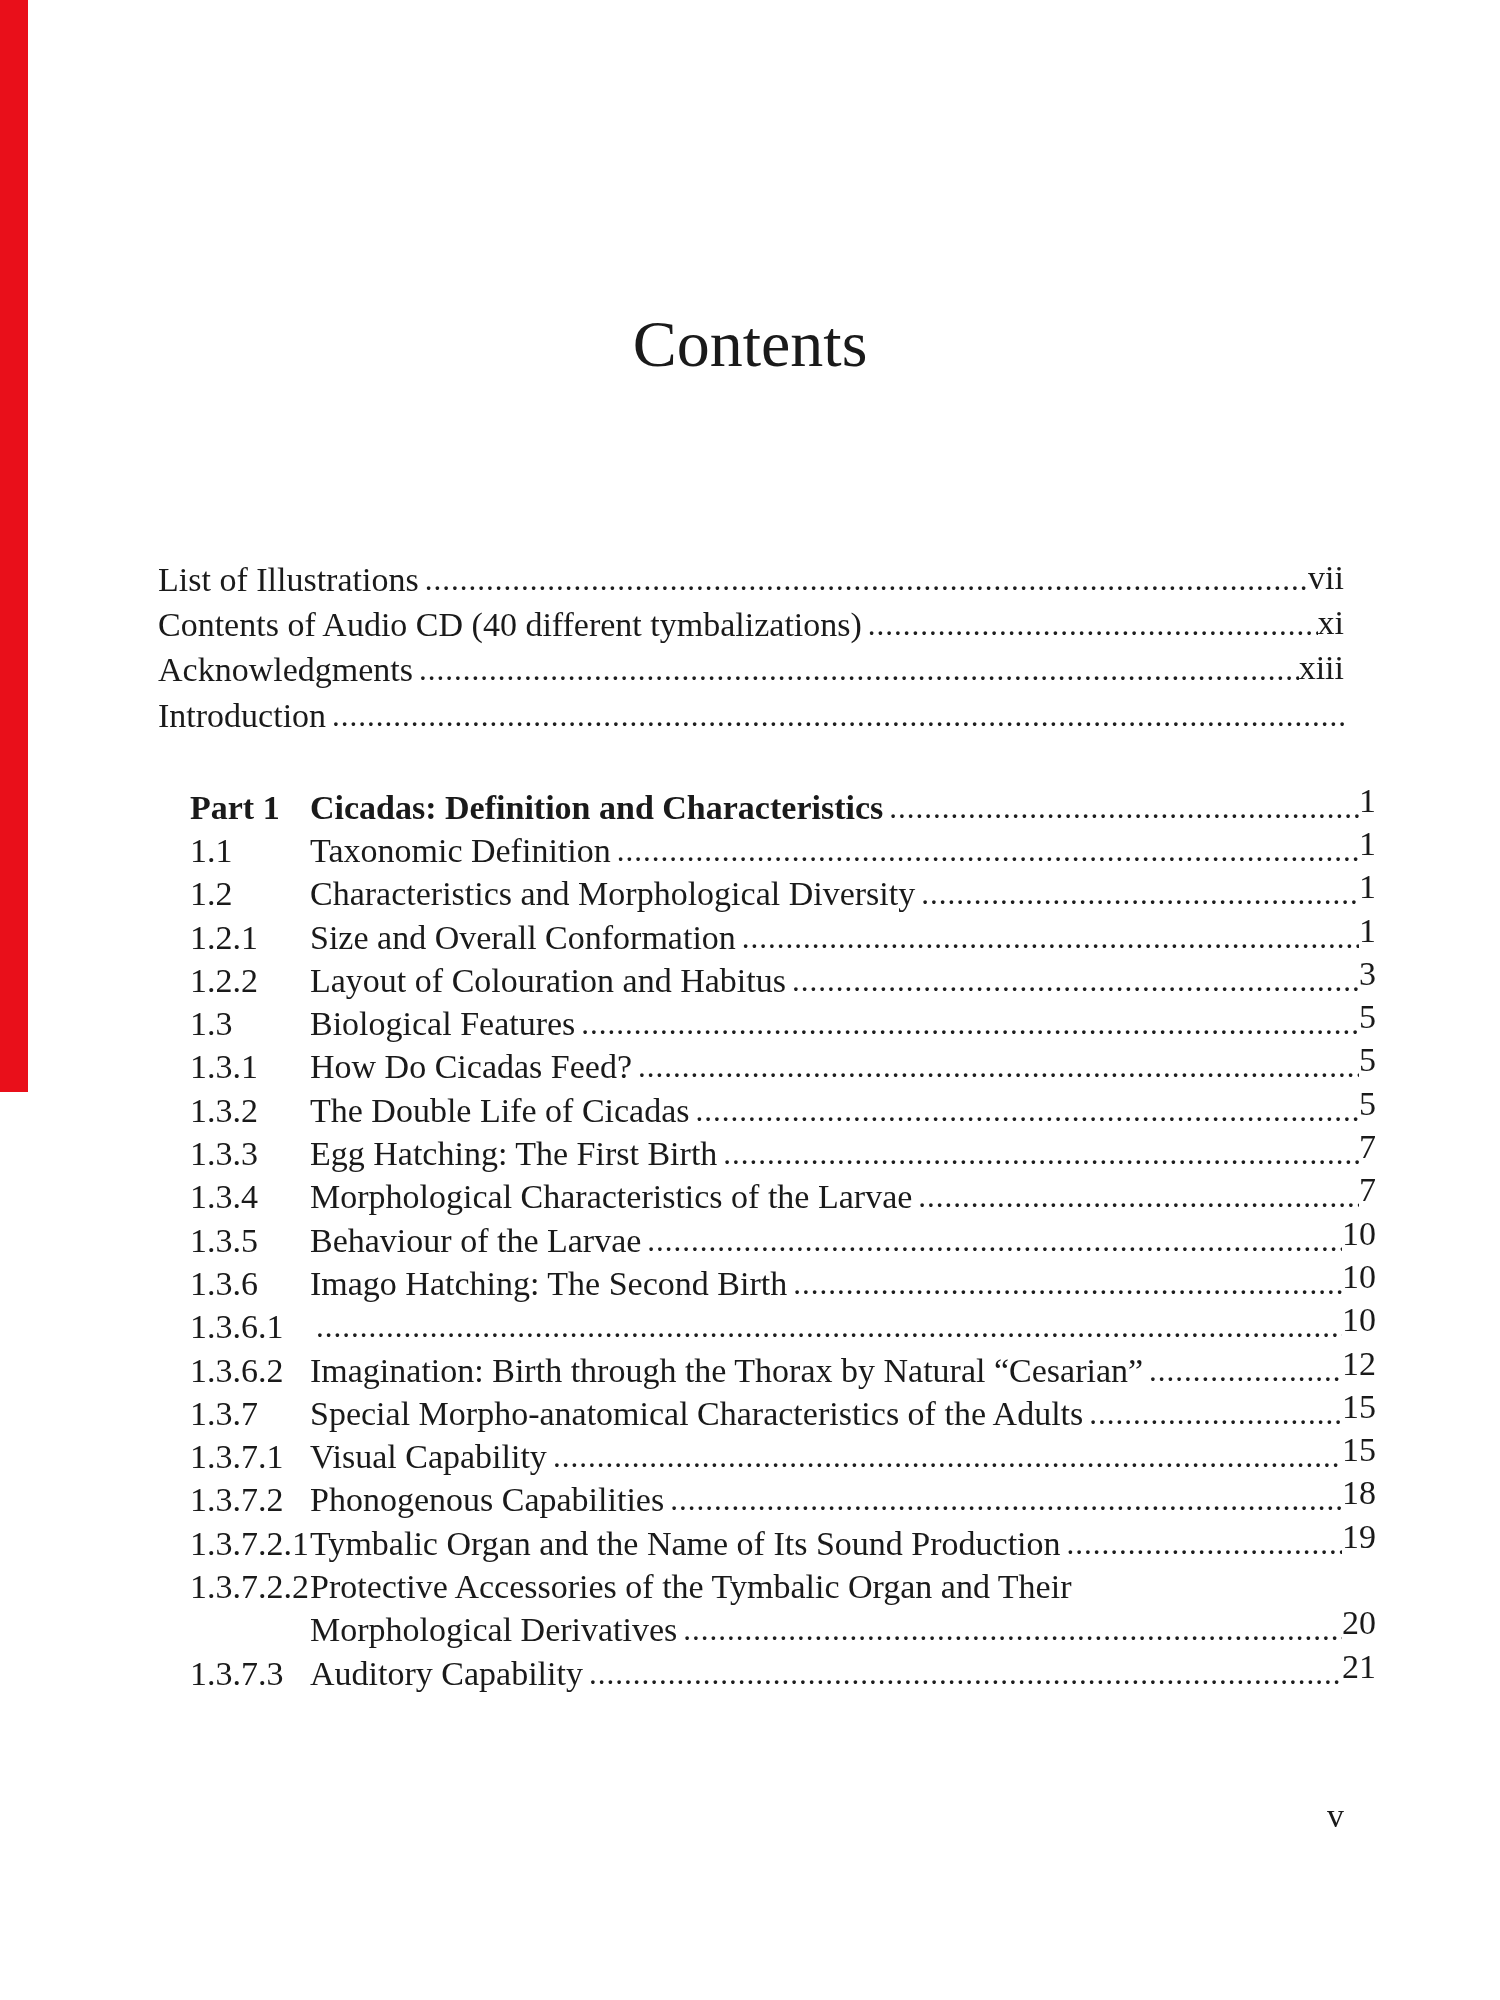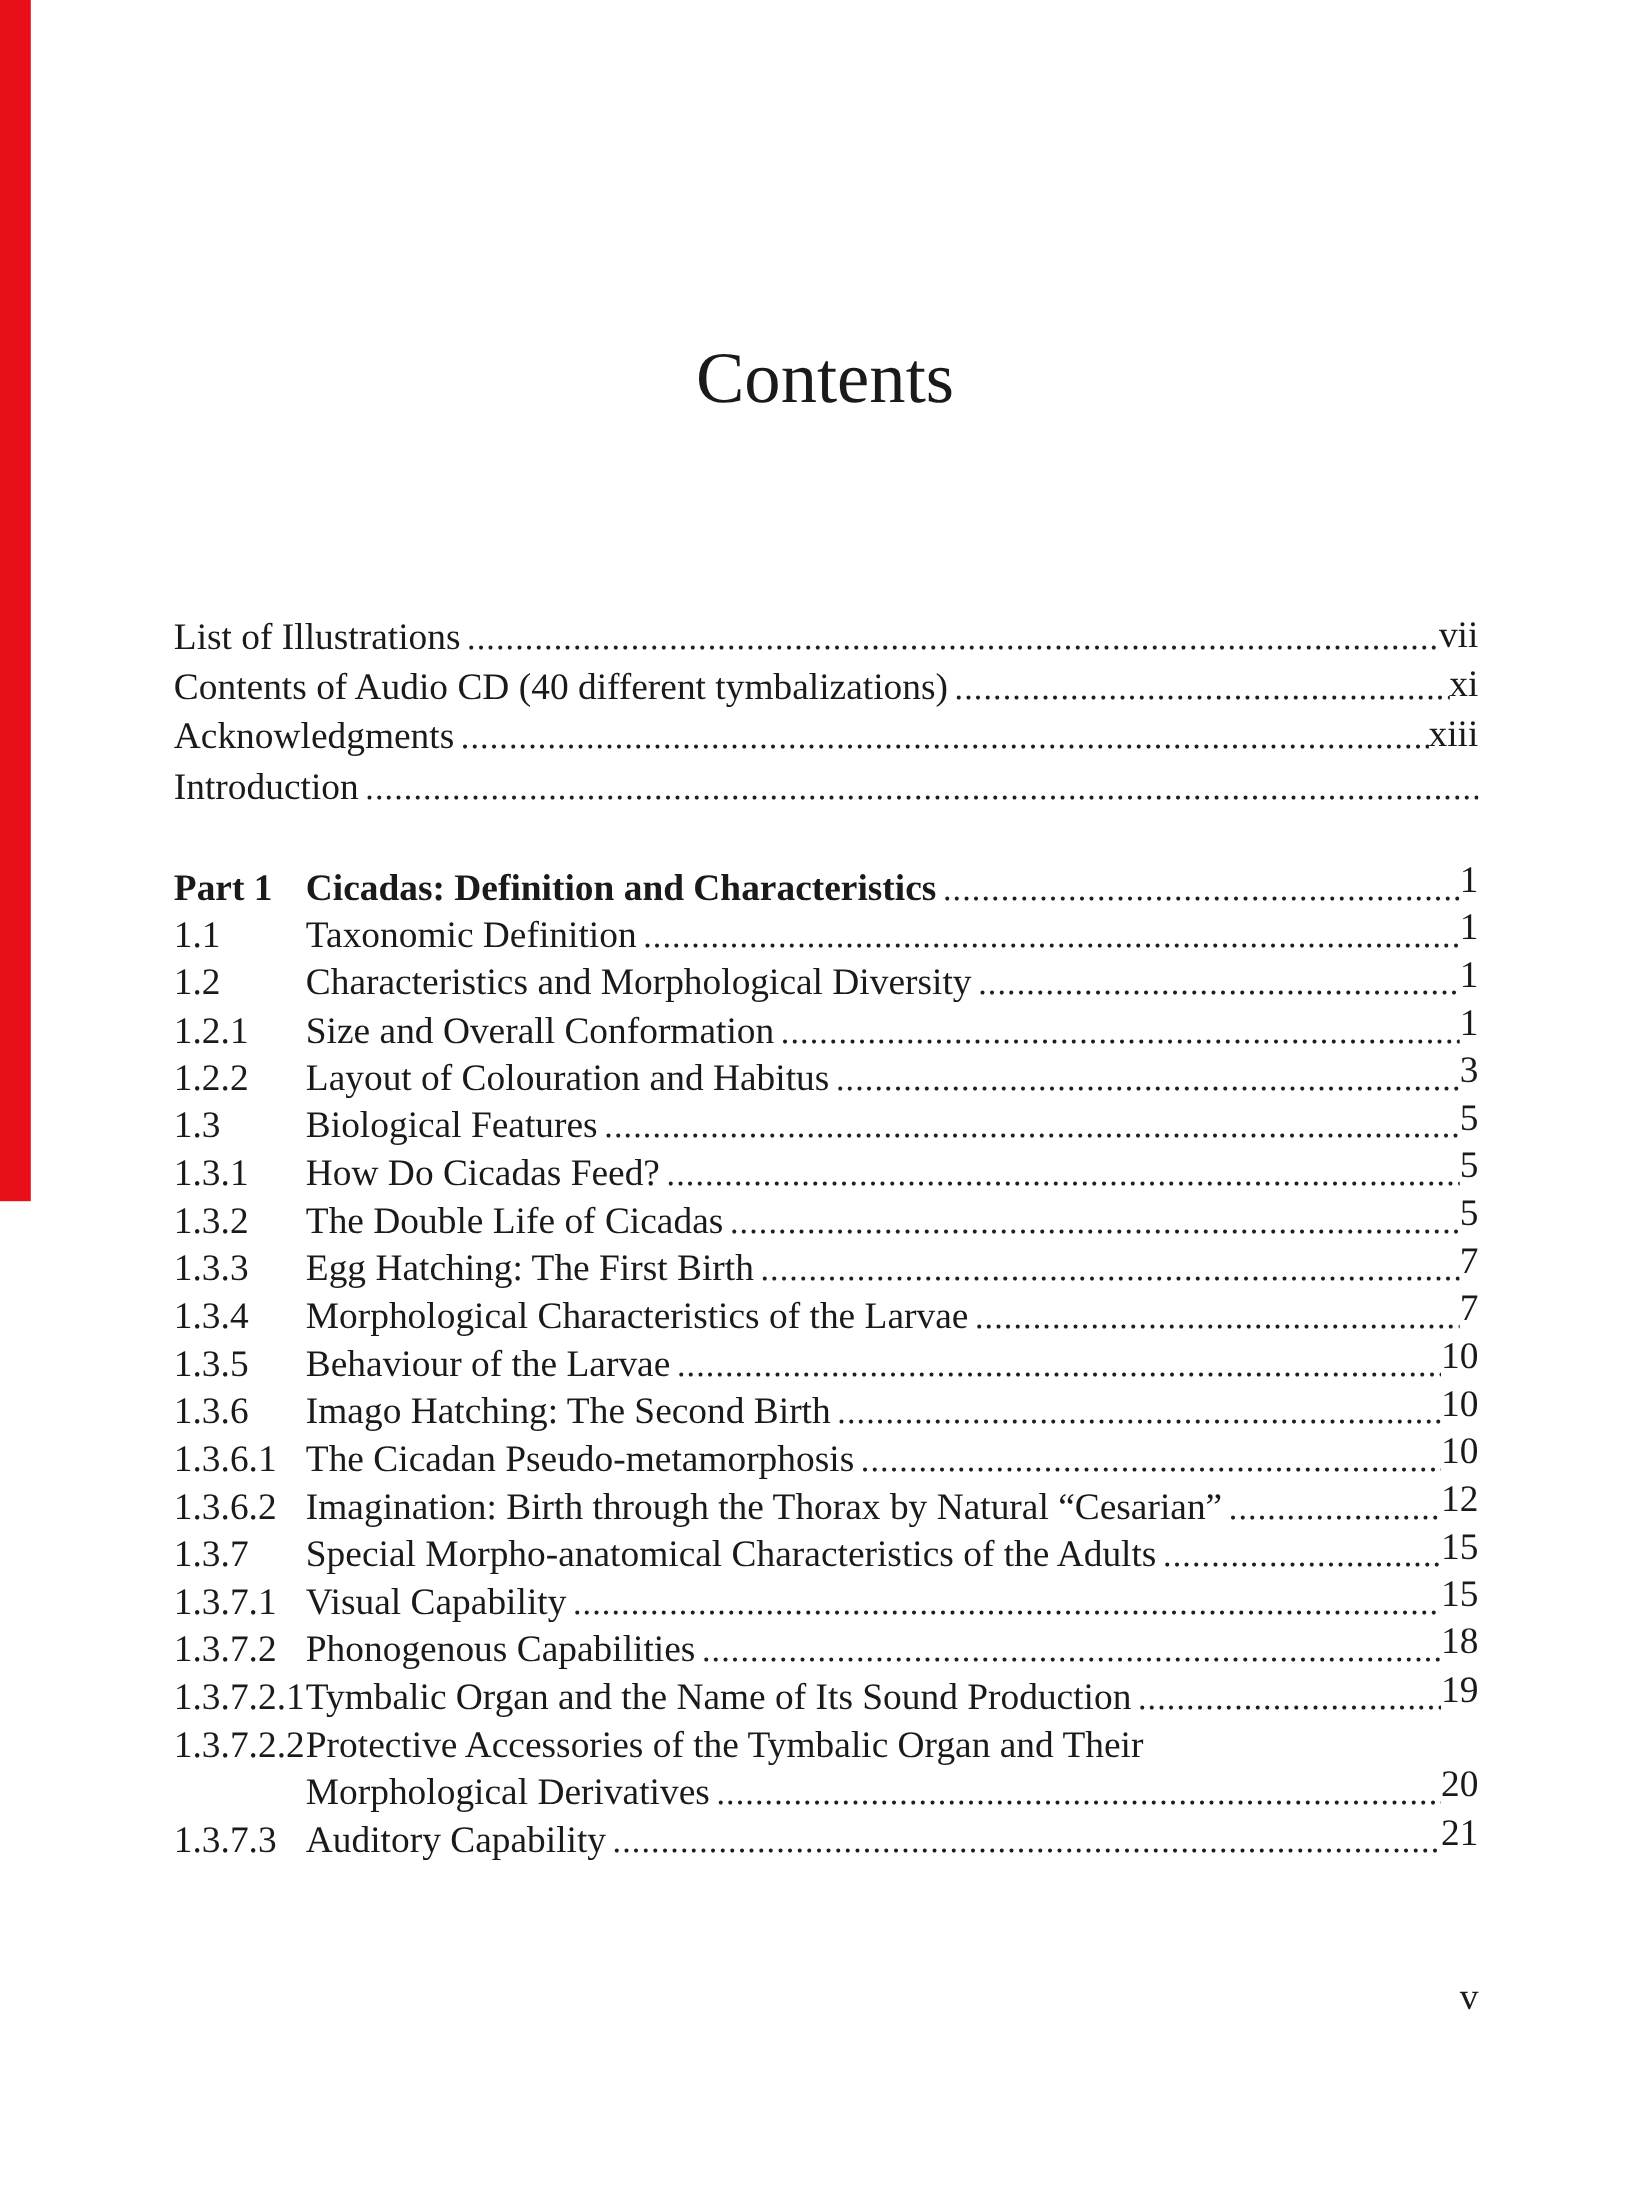--- a/index.html
+++ b/index.html
@@ -25,21 +25,21 @@
     font-size: 66px;
     font-weight: normal;
     letter-spacing: 0px;
   }
   .block {
     position: absolute;
     left: 158px;
     width: 1186px;
   }
   .front { top: 557px; }
-  .toc   { top: 786px; }
+  .toc   { top: 786px; margin-left: 32px; }
   .row {
     display: flex;
     align-items: center;
     white-space: nowrap;
     font-size: 34px;
   }
   .front .row { height: 45.4px; }
   .toc .row   { height: 43.3px; }
   .num {
     flex: 0 0 auto;
@@ -173,21 +173,20 @@
     <span class="pg">10</span>
   </div>
     <div class="row">
     <span class="num">1.3.6</span>
     <span class="t">Imago Hatching: The Second Birth</span>
     <span class="leader">..........................................................................................................................................................................</span>
     <span class="pg">10</span>
   </div>
     <div class="row">
     <span class="num">1.3.6.1</span>
-    <span class="t">The Cicadan Pseudo-metamorphosis</span>
     <span class="leader">..........................................................................................................................................................................</span>
     <span class="pg">10</span>
   </div>
     <div class="row">
     <span class="num">1.3.6.2</span>
     <span class="t">Imagination: Birth through the Thorax by Natural “Cesarian”</span>
     <span class="leader">..........................................................................................................................................................................</span>
     <span class="pg">12</span>
   </div>
     <div class="row">

